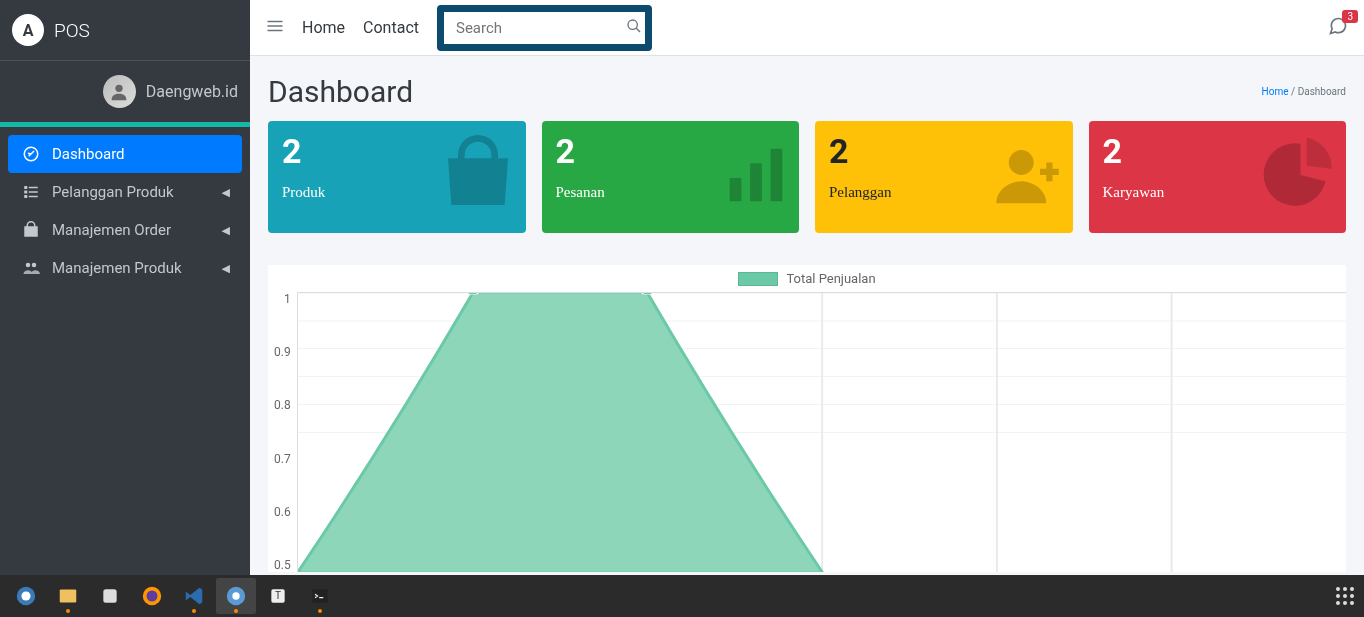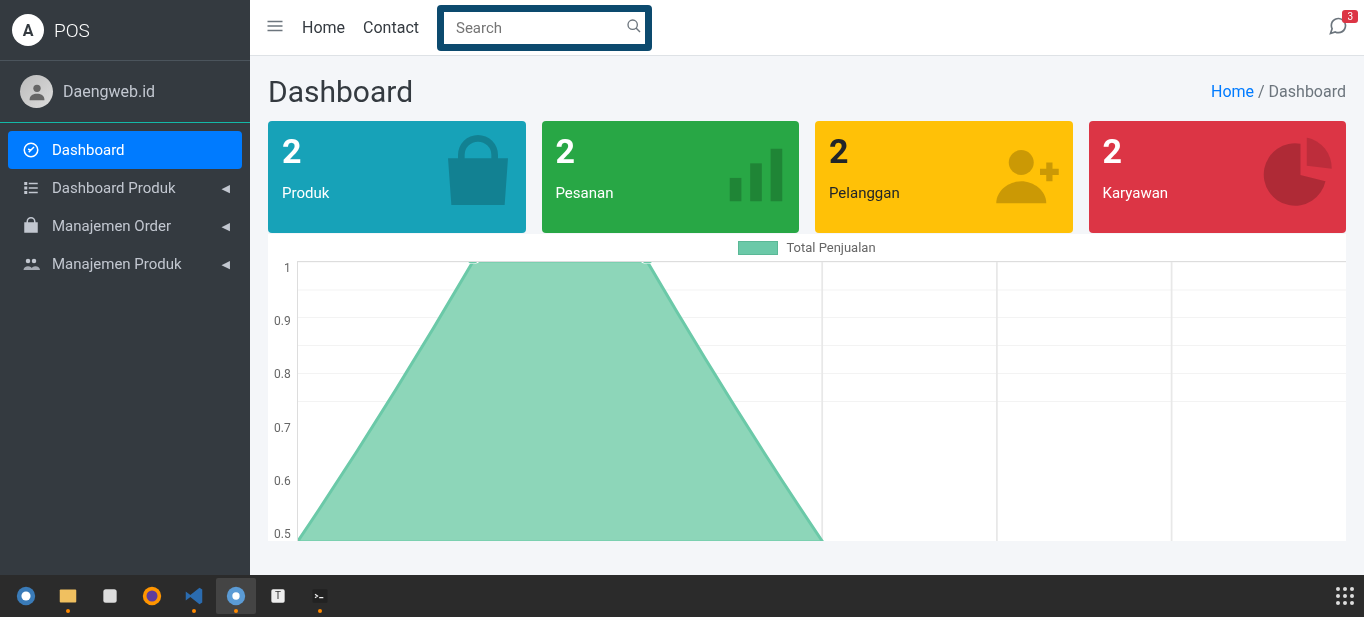--- a/index.html
+++ b/index.html
@@ -3,21 +3,21 @@
 <meta charset="utf-8">
 <style>
 * { margin: 0; padding: 0; box-sizing: border-box; font-family: -apple-system, BlinkMacSystemFont, "Segoe UI", Roboto, "Helvetica Neue", Arial, sans-serif; }
 body { background: #f4f6f9; overflow: hidden; }
 .app { display: flex; height: 575px; width: 1364px; }
 
 
 .sidebar { width: 250px; background: #343a40; color: #c2c7d0; display: flex; flex-direction: column; }
 .brand { display: flex; align-items: center; padding: 14px 12px; border-bottom: 1px solid #4b545c; color: #fff; font-size: 19px; font-weight: 300; }
 .brand-logo { width: 32px; height: 32px; background: #fff; border-radius: 50%; margin-right: 10px; display:flex; align-items:center; justify-content:center; color:#343a40; font-weight:700; font-size:16px; }
-.user-panel { display: flex; align-items: center; padding: 14px 20px; border-bottom: 1px solid #14b8a6; }
+.user-panel { display: flex; align-items: center; padding: 14px 12px; border-bottom: 5px solid #14b8a6; justify-content: flex-end; }
 .user-avatar { width: 33px; height: 33px; border-radius: 50%; background: linear-gradient(135deg,#bbb,#ddd); margin-right: 10px; display:flex; align-items:center; justify-content:center; }
 .sidebar-nav { padding: 8px; }
 .nav-item { display: flex; align-items: center; padding: 10px 12px; border-radius: 4px; cursor: pointer; color: #c2c7d0; font-size: 15px; position: relative; }
 .nav-item.active { background: #007bff; color: #fff; }
 .nav-item .nav-icon { width: 22px; margin-right: 10px; display:flex; align-items:center; justify-content:center; }
 .nav-item .chevron { position: absolute; right: 12px; font-size: 11px; color:#c2c7d0; }
 
 
 .main { flex: 1; display: flex; flex-direction: column; background:#4c1d95; }
 .topbar { height: 56px; background: #fff; border-bottom: 1px solid #dee2e6; display: flex; align-items: center; padding: 0 16px; gap: 18px; }
@@ -27,34 +27,34 @@
 .search-input { width: 215px; padding: 7px 36px 7px 12px; border: 7px solid #0c4a6e; border-radius: 4px; font-size: 15px; background:#fff; }
 .search-btn { position: absolute; right: 0; top: 0; height: 100%; width: 36px; border:none; background:transparent; color:#6c757d; cursor:pointer; }
 .top-spacer { flex: 1; }
 .notif { position: relative; cursor: pointer; color:#6c757d; }
 .notif-badge { position: absolute; top: -6px; right: -10px; background: #dc3545; color: #fff; font-size: 10px; padding: 1px 5px; border-radius: 3px; }
 
 
 .content { flex: 1; overflow-y: auto; background:#f4f6f9; }
 .content-header { display: flex; align-items: center; justify-content: space-between; padding: 18px 18px 12px; }
 .page-title { font-size: 30px; font-weight: 400; color:#343a40; }
-.breadcrumb { font-size: 16px; color:#6c757d; }
+.breadcrumb { font-size: 10px; color:#6c757d; }
 .breadcrumb a { color: #007bff; text-decoration: none; }
 
 .cards { display: flex; gap: 16px; padding: 0 18px; }
 .card { flex: 1; border-radius: 4px; padding: 12px 14px 16px; color: #fff; position: relative; overflow: hidden; min-height: 112px; }
 .card.teal { background: #17a2b8; }
 .card.green { background: #28a745; }
 .card.yellow { background: #ffc107; color: #212529; }
 .card.red { background: #dc3545; }
 .card-value { font-size: 34px; font-weight: 700; line-height: 1.1; }
-.card-label { font-size: 15px; margin-top: 14px; }
+.card-label { font-size: 15px; margin-top: 14px; font-family: Liberation Serif, serif; }
 .card-icon { position: absolute; right: 8px; top: 50%; transform: translateY(-50%); opacity: 0.2; }
 
-.chart-container { margin: 1px 18px 0; background:#fff; }
+.chart-container { margin: 32px 18px 0; background:#fff; }
 .legend { display:flex; justify-content:center; align-items:center; padding: 6px 0; font-size: 13px; color:#666; }
 .legend-swatch { width: 40px; height: 14px; background:#6bc9a8; border:1px solid #5ab896; margin-right: 8px; }
 .chart-body { display:flex; padding: 0 0 0 6px; }
 .y-axis { display:flex; flex-direction:column; justify-content:space-between; align-items:flex-end; padding-right:6px; font-size:12px; color:#666; height: 280px; }
 .chart-area { flex:1; position:relative; border:1px solid #ddd; border-right:none; border-bottom:none; height:280px; overflow:hidden; }
 .chart-area svg { width:100%; height:100%; display:block; }
 
 
 .taskbar { position: fixed; bottom: 0; left: 0; width: 1364px; height: 42px; background: #2b2b2b; display: flex; align-items: center; padding: 0 6px; gap: 2px; }
 .task-icon { width: 40px; height: 36px; display:flex; align-items:center; justify-content:center; border-radius:2px; cursor:pointer; position:relative; }
@@ -95,21 +95,21 @@
         <span class="nav-icon">
           <svg width="18" height="18" viewBox="0 0 24 24" fill="#c2c7d0">
               <rect x="3" y="4" width="4" height="4"></rect>
               <rect x="9" y="5" width="12" height="2"></rect>
               <rect x="3" y="10" width="4" height="4"></rect>
               <rect x="9" y="11" width="12" height="2"></rect>
               <rect x="3" y="16" width="4" height="4"></rect>
               <rect x="9" y="17" width="12" height="2"></rect>
             </svg>
         </span>
-        <span>Dashboard Produk</span>
+        <span>Pelanggan Produk</span>
         <span class="chevron">◀</span>
       </div>
       <div class="nav-item">
         <span class="nav-icon">
           <svg width="18" height="18" viewBox="0 0 24 24" fill="#c2c7d0">
               <path d="M6 7V6a6 6 0 0112 0v1h3v14H3V7h3zm2 0h8V6a4 4 0 00-8 0v1z"></path>
             </svg>
         </span>
         <span>Manajemen Order</span>
         <span class="chevron">◀</span>

